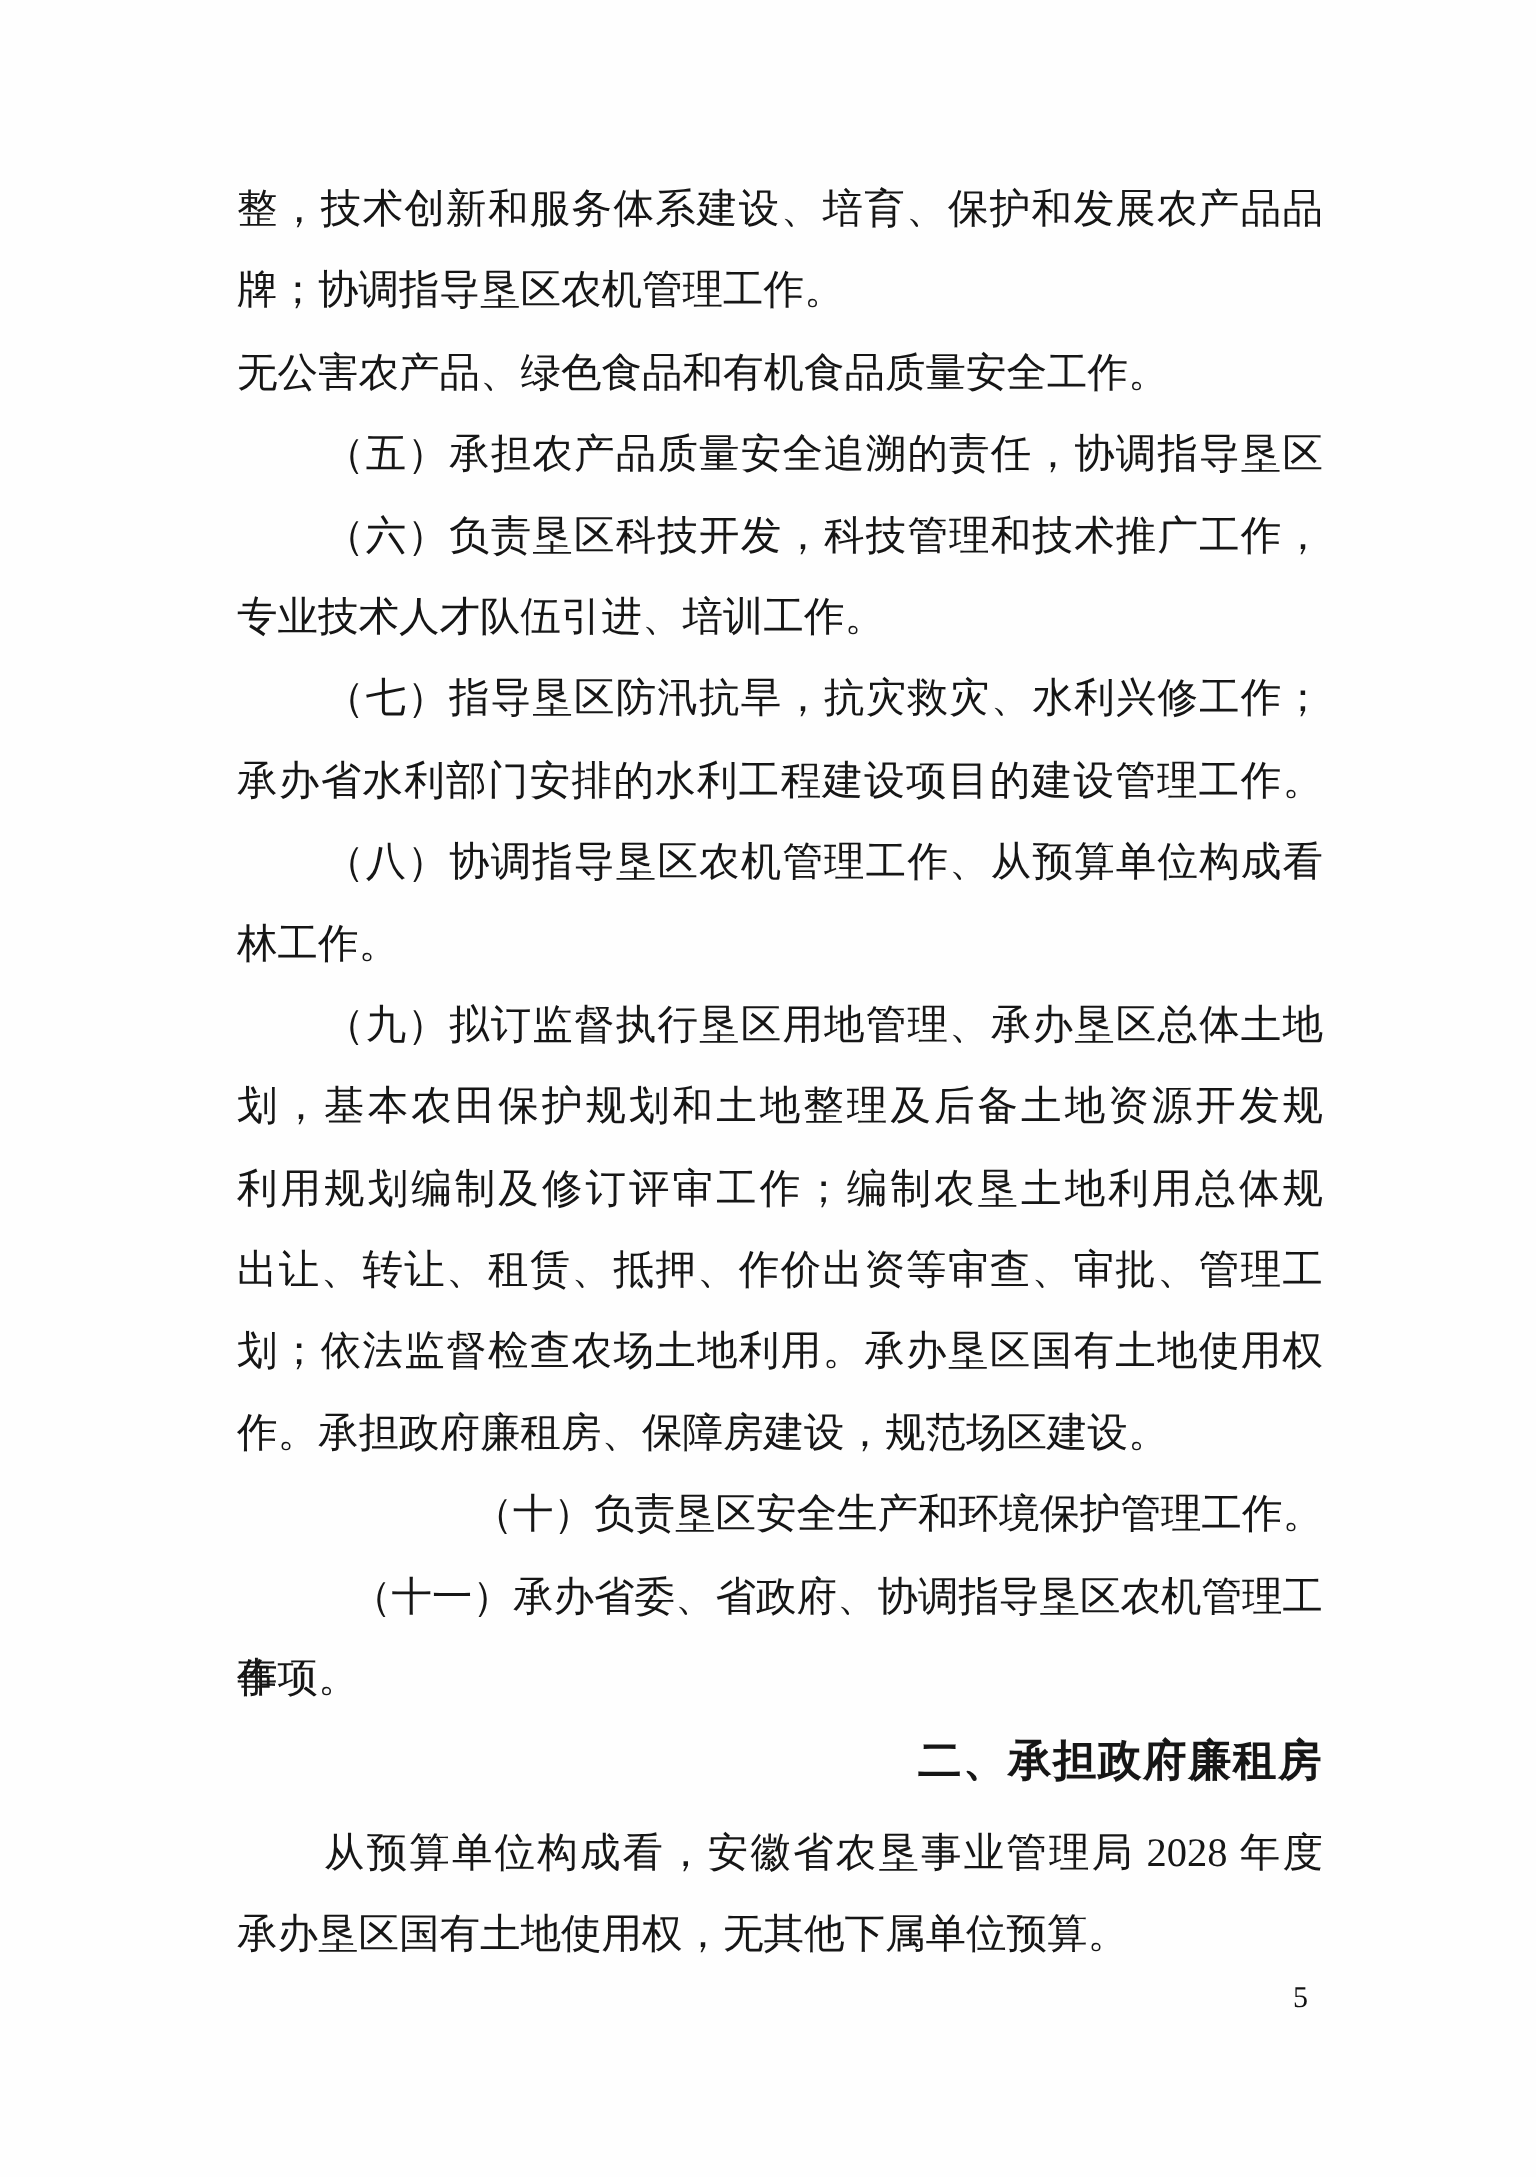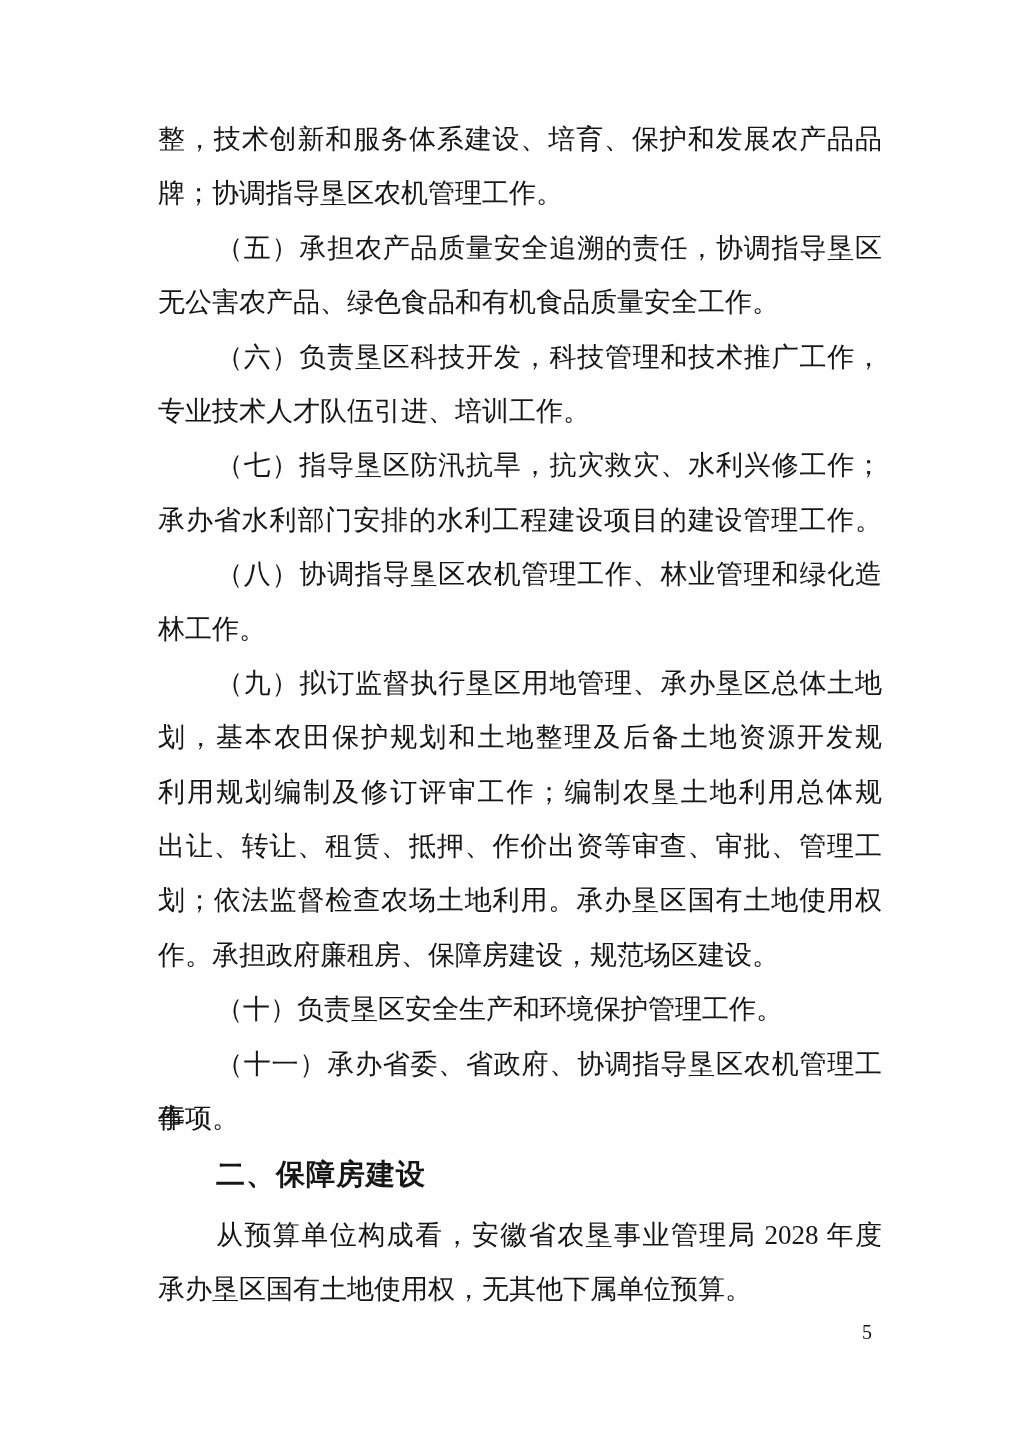--- a/index.html
+++ b/index.html
@@ -32,20 +32,21 @@
   
   .j {
     white-space: normal;
     text-align: justify;
     text-align-last: justify;
     -moz-text-align-last: justify;
   }
   
   .ind {
     text-indent: 58px;
+    text-align: right;
   }
   .heading {
     font-family: "Liberation Sans", "DejaVu Sans", sans-serif;
     font-weight: 700;
     font-size: 29px;
     letter-spacing: 1px;
     margin-top: 2px;
     margin-bottom: 6px;
   }
   .pageno {
@@ -63,36 +64,36 @@
 
 <div class="page">
   <div class="content">
 
     <div>
       <div class="ln j">整，技术创新和服务体系建设、培育、保护和发展农产品品</div>
       <div class="ln">牌；协调指导垦区农机管理工作。</div>
     </div>
 
     <div>
+      <div class="ln">无公害农产品、绿色食品和有机食品质量安全工作。</div>
       <div class="ln j ind">（五）承担农产品质量安全追溯的责任，协调指导垦区</div>
-      <div class="ln">无公害农产品、绿色食品和有机食品质量安全工作。</div>
     </div>
 
     <div>
       <div class="ln j ind">（六）负责垦区科技开发，科技管理和技术推广工作，</div>
       <div class="ln">专业技术人才队伍引进、培训工作。</div>
     </div>
 
     <div>
       <div class="ln j ind">（七）指导垦区防汛抗旱，抗灾救灾、水利兴修工作；</div>
       <div class="ln j">承办省水利部门安排的水利工程建设项目的建设管理工作。</div>
     </div>
 
     <div>
-      <div class="ln j ind">（八）协调指导垦区农机管理工作、林业管理和绿化造</div>
+      <div class="ln j ind">（八）协调指导垦区农机管理工作、从预算单位构成看</div>
       <div class="ln">林工作。</div>
     </div>
 
     <div>
       <div class="ln j ind">（九）拟订监督执行垦区用地管理、承办垦区总体土地</div>
       <div class="ln j">划，基本农田保护规划和土地整理及后备土地资源开发规</div>
       <div class="ln j">利用规划编制及修订评审工作；编制农垦土地利用总体规</div>
       <div class="ln j">出让、转让、租赁、抵押、作价出资等审查、审批、管理工</div>
       <div class="ln j">划；依法监督检查农场土地利用。承办垦区国有土地使用权</div>
       <div class="ln">作。承担政府廉租房、保障房建设，规范场区建设。</div>
@@ -100,21 +101,21 @@
 
     <div>
       <div class="ln ind">（十）负责垦区安全生产和环境保护管理工作。</div>
     </div>
 
     <div>
       <div class="ln j ind">（十一）承办省委、省政府、协调指导垦区农机管理工作</div>
       <div class="ln">事项。</div>
     </div>
 
-    <div class="ln heading ind">二、保障房建设</div>
+    <div class="ln heading ind">二、承担政府廉租房</div>
 
     <div>
       <div class="ln j ind">从预算单位构成看，安徽省农垦事业管理局 2028 年度</div>
       <div class="ln">承办垦区国有土地使用权，无其他下属单位预算。</div>
     </div>
 
   </div>
 
   <div class="pageno">5</div>
 </div>

